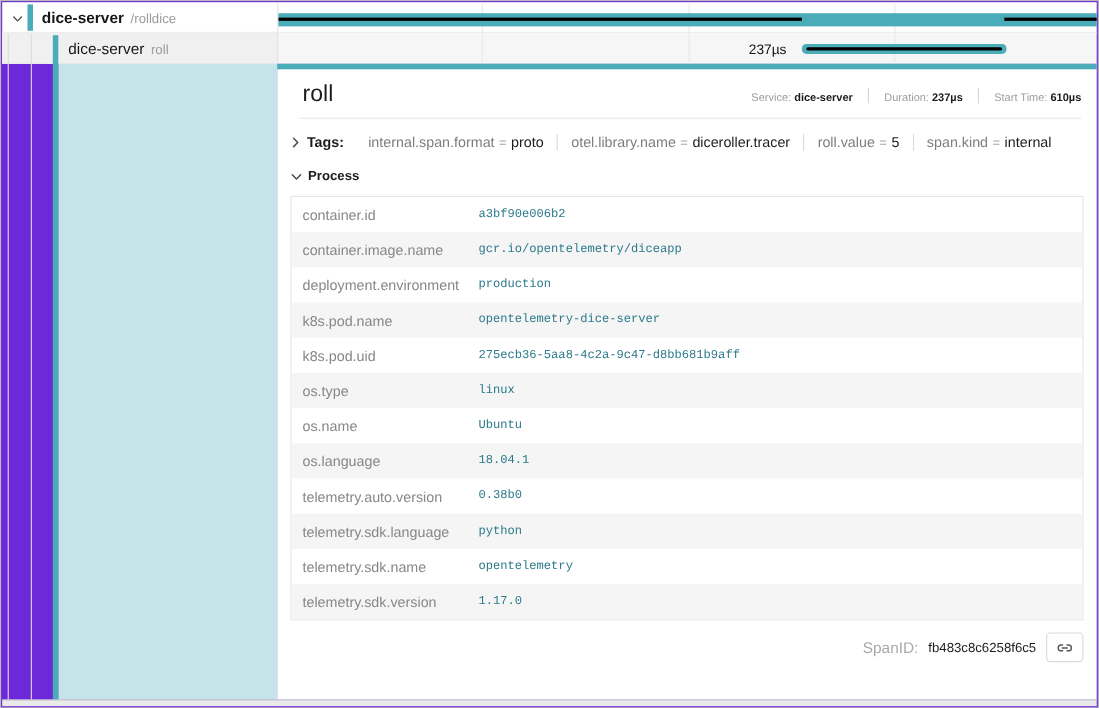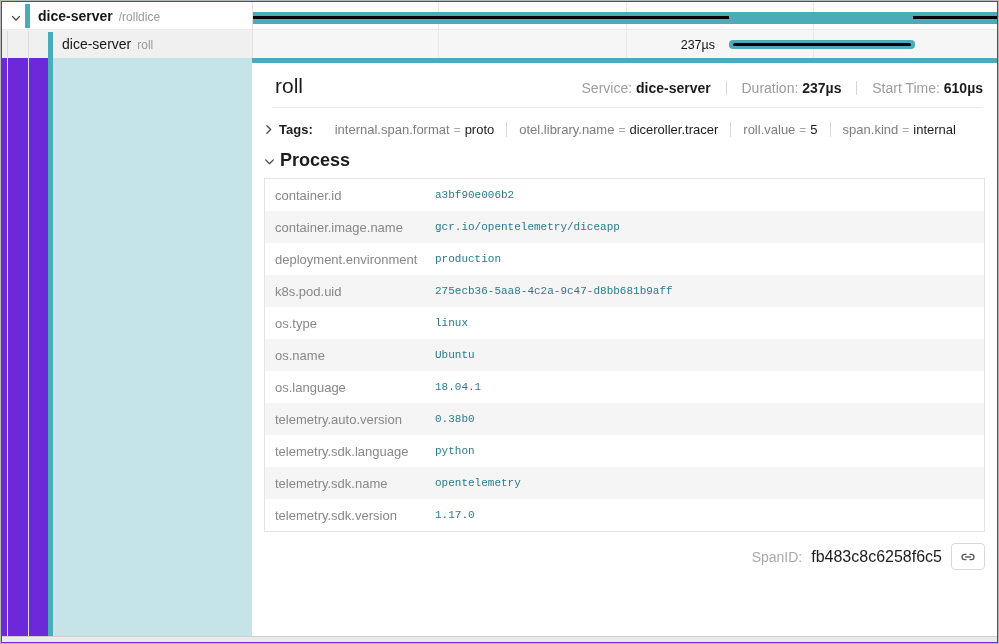--- a/index.html
+++ b/index.html
@@ -42,46 +42,46 @@
   .detail-accent-strip { position: absolute; left: 47px; top: 31px; bottom: 7px; width: 5px; background: var(--span); z-index: 2; }
   .detail-tint { position: absolute; left: 52px; top: 57px; bottom: 7px; width: 199px; background: var(--span-light); z-index: 1; }
 
   
   .detail-panel {
     position: absolute; left: 251px; top: 57px; right: 1px; bottom: 7px;
     background: #fff; border-top: 5px solid var(--span); z-index: 2; overflow: hidden;
   }
   .dp-header { display: flex; align-items: baseline; justify-content: space-between; margin: 11px 14px 0 23px; }
   .dp-title { font-size: 21px; font-weight: 500; color: #1c1c1c; }
-  .dp-summary { font-size: 14px; color: #9d9d9d; white-space: nowrap; }
+  .dp-summary { font-size: 10px; color: #9d9d9d; white-space: nowrap; }
   .dp-summary b { color: #1c1c1c; font-weight: 700; }
   .sum-sep { display: inline-block; width: 1px; height: 14px; background: #d4d4d4; margin: 0 11px; vertical-align: -2px; }
   .dp-divider { height: 1px; background: #e8e8e8; margin: 9px 14px 0 20px; }
 
   .tags-row { display: flex; align-items: center; margin: 9px 14px 0 10px; font-size: 13px; height: 24px; }
   .sec-chevron { width: 13px; height: 13px; color: #4a4a4a; margin-right: 4px; flex: 0 0 auto; }
   .tags-label { font-weight: 700; color: #1c1c1c; margin-right: 10px; }
   .tag-item { color: #1c1c1c; padding: 0 12px; white-space: nowrap; }
   .tag-item:first-of-type { padding-left: 0; }
   .tag-item + .tag-item { border-left: 1px solid #d9d9d9; }
   .tag-key { color: #7d7d7d; }
   .tag-eq { color: #a8a8a8; padding: 0 4px; font-size: 12px; }
 
   .process-row { display: flex; align-items: center; margin: 8px 14px 0 11px; height: 22px; }
-  .process-label { font-weight: 700; font-size: 18px; color: #1c1c1c; }
+  .process-label { font-weight: 700; font-size: 12px; color: #1c1c1c; }
 
   .kv-table { margin: 7px 12px 0 12px; border: 1px solid #e4e4e4; background: #fff; }
   .kv-row { display: flex; height: 32px; align-items: center; font-size: 13px; }
   .kv-row:nth-child(even) { background: #f5f5f5; }
   .kv-key { width: 170px; flex: 0 0 auto; padding-left: 10px; color: #878787; }
   .kv-val { font-family: "Liberation Mono", "DejaVu Sans Mono", monospace; font-size: 11px; font-weight: 400; color: var(--value-text); white-space: nowrap; }
 
   .dp-footer { display: flex; align-items: center; justify-content: flex-end; margin: 11px 12px 0 0; gap: 9px; }
   .spanid-label { color: #a9a9a9; font-size: 14px; }
-  .spanid-value { color: #1c1c1c; font-size: 16px; }
+  .spanid-value { color: #1c1c1c; font-size: 12px; }
   .link-btn {
     width: 34px; height: 27px; border: 1px solid #d9d9d9; border-radius: 4px;
     background: #fff; display: flex; align-items: center; justify-content: center; cursor: pointer;
   }
   .link-btn svg { width: 16px; height: 16px; color: #595959; }
 
   
   .bottom-strip { position: absolute; left: 1px; right: 1px; bottom: 1px; height: 6px; background: #eaeaea; border-top: 1px solid #cfcfcf; z-index: 4; }
 </style>
 </head>
@@ -170,20 +170,24 @@
         </div>
       <div class="kv-row">
           <span class="kv-key">container.image.name</span>
           <span class="kv-val">gcr.io/opentelemetry/diceapp</span>
         </div>
       <div class="kv-row">
           <span class="kv-key">deployment.environment</span>
           <span class="kv-val">production</span>
         </div>
       <div class="kv-row">
+          <span class="kv-key">k8s.pod.name</span>
+          <span class="kv-val">opentelemetry-dice-server</span>
+        </div>
+      <div class="kv-row">
           <span class="kv-key">k8s.pod.uid</span>
           <span class="kv-val">275ecb36-5aa8-4c2a-9c47-d8bb681b9aff</span>
         </div>
       <div class="kv-row">
           <span class="kv-key">os.type</span>
           <span class="kv-val">linux</span>
         </div>
       <div class="kv-row">
           <span class="kv-key">os.name</span>
           <span class="kv-val">Ubuntu</span>

